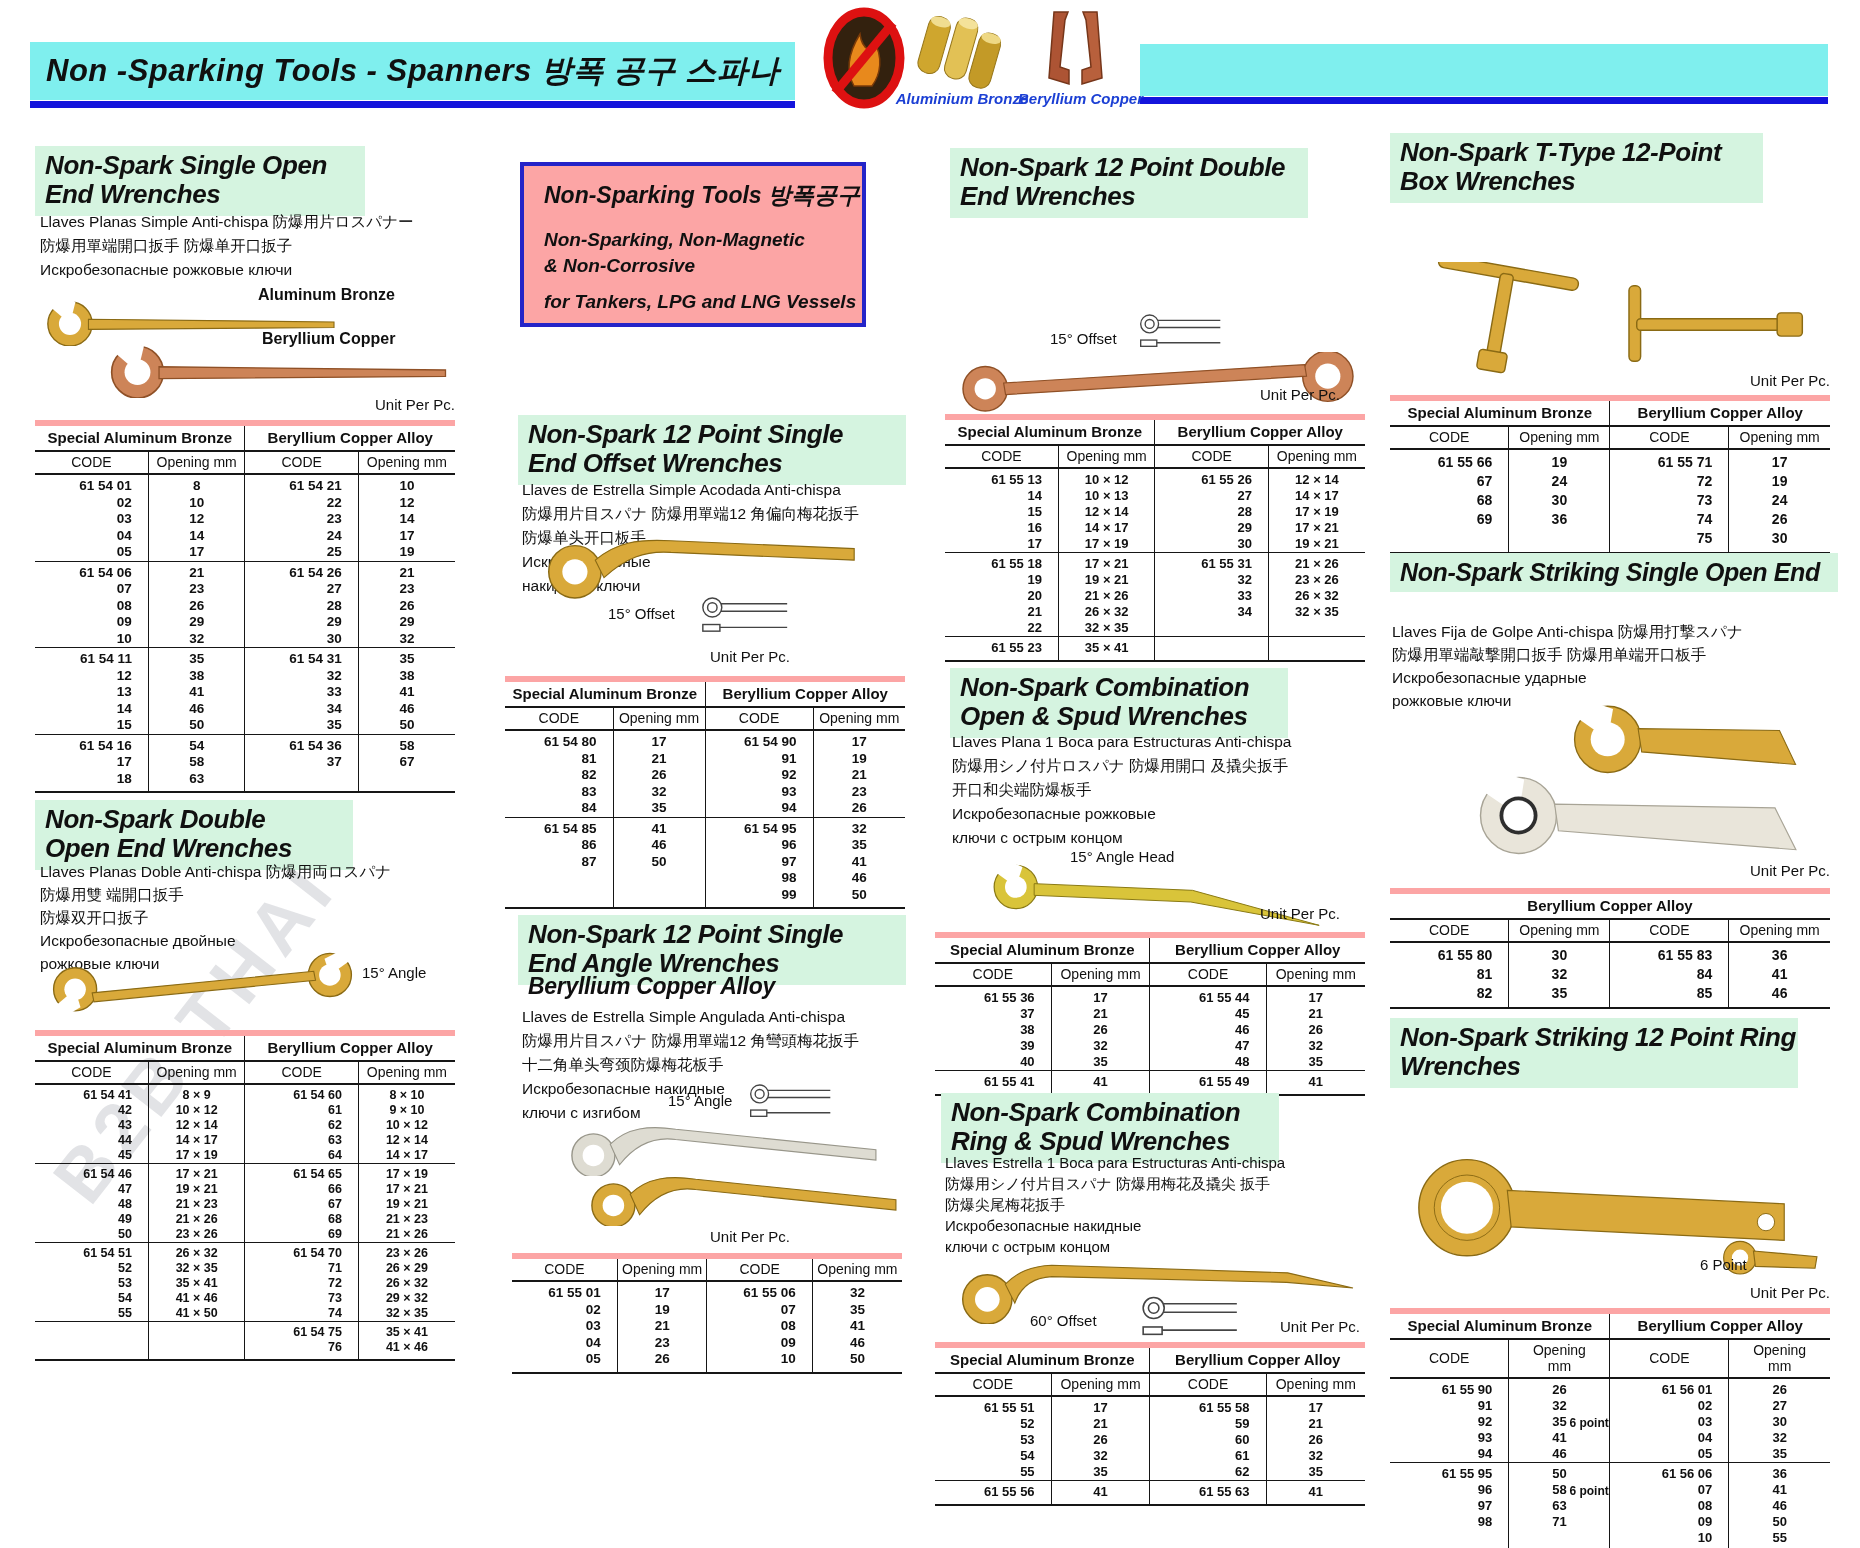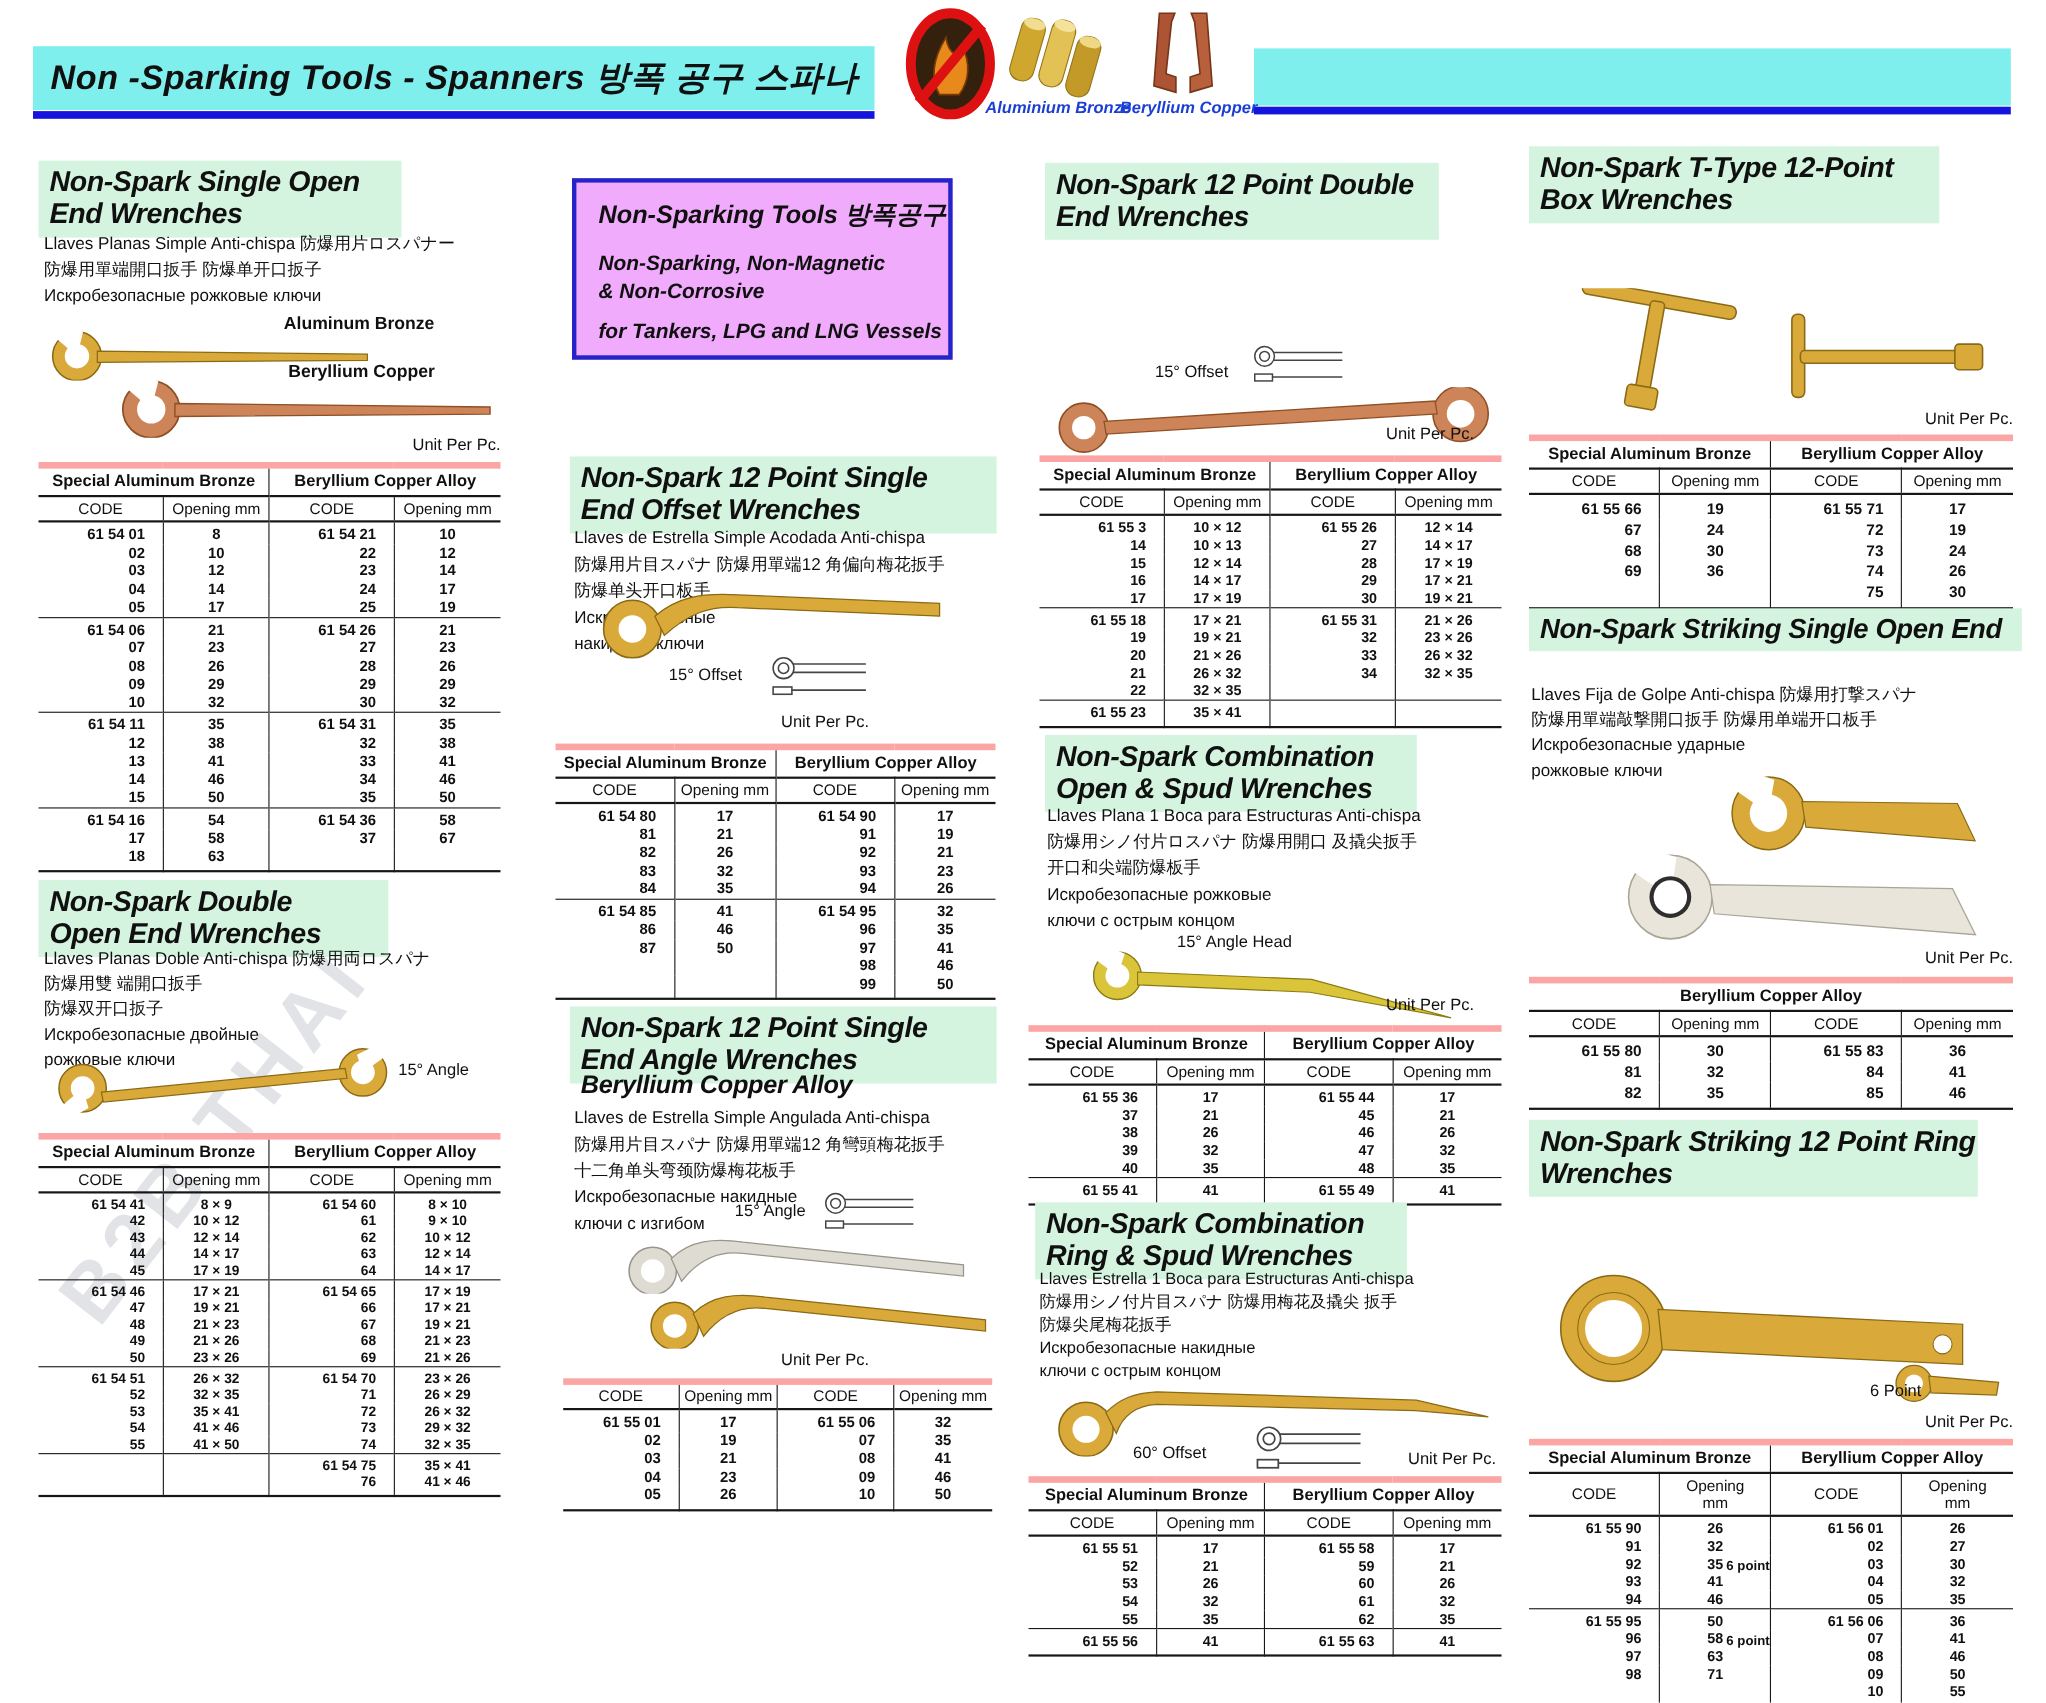--- a/index.html
+++ b/index.html
@@ -12,21 +12,21 @@
   .sec-title{background:#d5f4e0;font-style:italic;font-weight:bold;font-size:26px;line-height:1.13;
              padding:5px 8px 6px 10px;letter-spacing:-.4px;}
   .sec-title .tline{white-space:nowrap;}
   .sec-sub-italic{font-style:italic;font-weight:bold;font-size:23px;white-space:nowrap;letter-spacing:-.3px;}
   .subs{font-size:15.5px;line-height:24px;}
   .subs div{white-space:nowrap;}
   .unit{font-size:15px;text-align:right;white-space:nowrap;}
   .blue-label{color:#1b3fd4;font-weight:bold;font-style:italic;font-size:15px;text-align:center;white-space:nowrap;}
   .mat-label{font-size:16px;font-weight:bold;white-space:nowrap;}
   .angle-label{font-size:15px;white-space:nowrap;}
-  .infobox{border:4px solid #2424c8;background:#f0abfc;padding:14px 18px 10px 20px;}
+  .infobox{border:4px solid #2424c8;background:#fca5a5;padding:14px 18px 10px 20px;}
   .infobox .l1{font-style:italic;font-weight:bold;font-size:23px;white-space:nowrap;margin-bottom:16px;}
   .infobox .l2,.infobox .l3{font-style:italic;font-weight:bold;font-size:19px;white-space:nowrap;line-height:26px;}
   .infobox .l4{font-style:italic;font-weight:bold;font-size:19px;white-space:nowrap;margin-top:12px;}
   .watermark{font-size:74px;font-weight:bold;color:rgba(140,145,155,.25);transform:rotate(-52deg);
              transform-origin:left center;letter-spacing:8px;white-space:nowrap;}
   
   .spec{border-collapse:collapse;width:100%;font-family:"Liberation Sans",sans-serif;}
   .spec{border-top:6px solid #fca5a5;border-bottom:2px solid #161616;}
   .spec th,.spec td{padding:0 4px;}
   .spec tr.mat th{font-size:15px;font-weight:bold;border-bottom:2px solid #161616;padding:3px 2px 4px;}
@@ -611,21 +611,21 @@
             <th colspan="2" class="h1">Special Aluminum Bronze</th>
             <th colspan="2">Beryllium Copper Alloy</th>
           </tr>
           <tr class="cols">
             <th>CODE</th>
             <th>Opening mm</th>
             <th>CODE</th>
             <th>Opening mm</th>
           </tr>
           <tr class="grp">
-            <td class="cd">61 55 3</td>
+            <td class="cd">61 55 13</td>
             <td class="op">10 × 12</td>
             <td class="cd">61 55 26</td>
             <td class="op">12 × 14</td>
           </tr>
           <tr class="">
             <td class="cd">14</td>
             <td class="op">10 × 13</td>
             <td class="cd">27</td>
             <td class="op">14 × 17</td>
           </tr>

